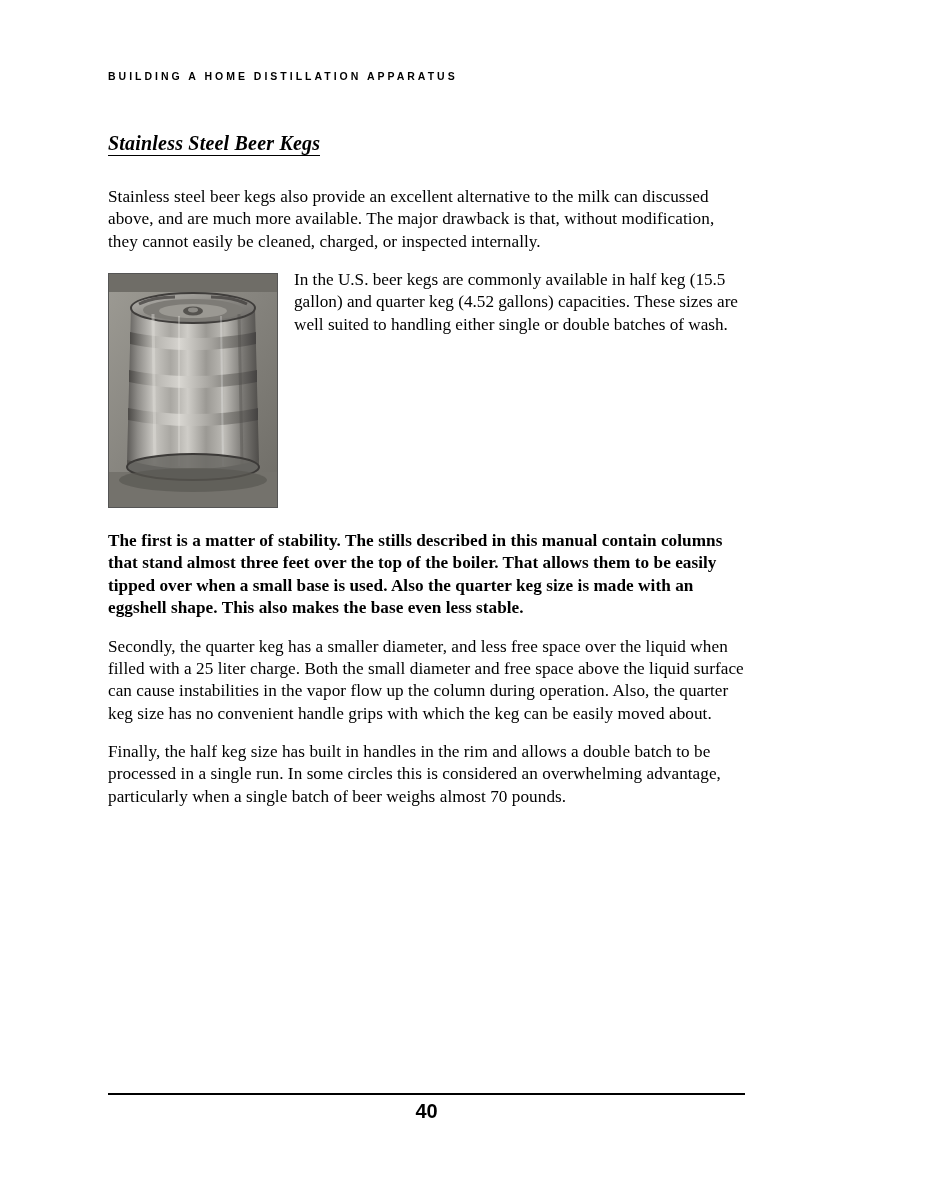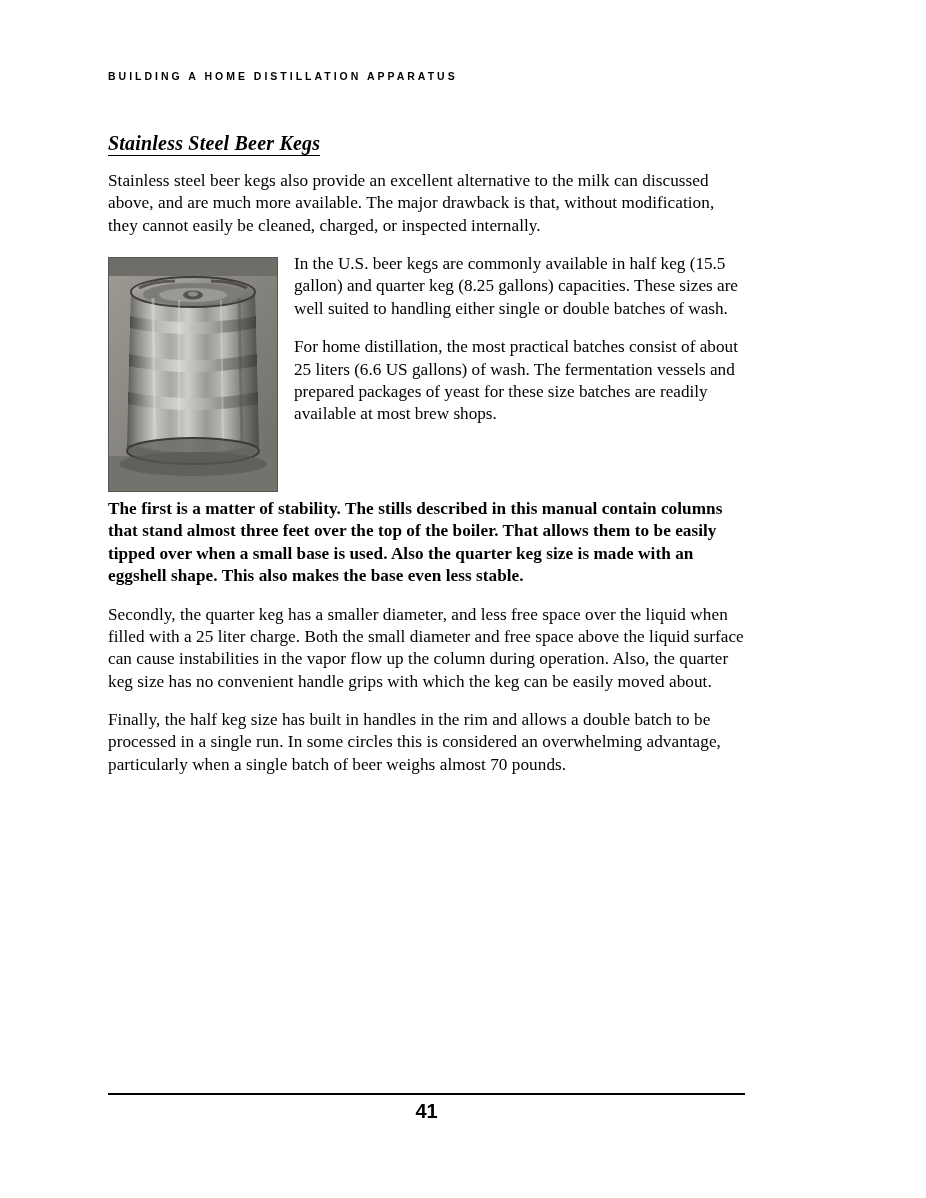--- a/index.html
+++ b/index.html
@@ -51,21 +51,21 @@
     font-size: 20px;
     margin: 0 4px 14px 0;
     padding: 0 0 1px 0;
     display: inline-block;
     border-bottom: 1.4px solid #000;
     line-height: 1.1;
     letter-spacing: 0.2px;
   }
 
   p.body-text {
-    margin: 0 0 16px 0;
+    margin: 16px 0 16px 0;
     font-size: 17.2px;
     line-height: 1.30;
     text-align: left;
     letter-spacing: 0.05px;
   }
 
   
   .figure {
     float: left;
     width: 170px;
@@ -195,28 +195,27 @@
           <line x1="130" y1="40" x2="133" y2="190" stroke="#4a4845" stroke-width="3" opacity="0.35"></line>
 
           <path d="M18,186 C60,198 108,198 150,186 L150,196 C108,208 60,208 18,196 Z" fill="#55534f"></path>
           <ellipse cx="84" cy="193" rx="66" ry="13" fill="#6a6864" opacity="0.85"></ellipse>
           <ellipse cx="84" cy="193" rx="66" ry="13" fill="none" stroke="#3c3a38" stroke-width="2"></ellipse>
 
           <ellipse cx="84" cy="206" rx="74" ry="12" fill="#5a5852" opacity="0.7"></ellipse>
         </svg>
       </div>
 
-      <p>In the U.S. beer kegs are commonly available in half keg (15.5 gallon) and quarter keg (8.25 gallons) capacities.  These sizes are well suited to handling either single or double batches of wash.</p>
-      <p>For home distillation, the most practical batches consist of about 25 liters (6.6 US gallons) of wash. The fermentation vessels and prepared packages of yeast for these size batches are readily available at most brew shops.</p>
+      <p>In the U.S. beer kegs are commonly available in half keg (15.5 gallon) and quarter keg (4.52 gallons) capacities.  These sizes are well suited to handling either single or double batches of wash.</p>
     </div>
 
     <p class="body-text post-figure">The first is a matter of stability. The stills described in this manual contain columns that stand almost three feet over the top of the boiler. That allows them to be easily tipped over when a small base is used. Also the quarter keg size is made with an eggshell shape. This also makes the base even less stable.</p>
 
     <p class="body-text">Secondly, the quarter keg has a smaller diameter, and less free space over the liquid when filled with a 25 liter charge. Both the small diameter and free space above the liquid surface can cause instabilities in the vapor flow up the column during operation. Also, the quarter keg size has no convenient handle grips with which the keg can be easily moved about.</p>
 
     <p class="body-text">Finally, the half keg size has built in handles in the rim and allows a double batch to be processed in a single run. In some circles this is considered an overwhelming advantage, particularly when a single batch of beer weighs almost 70 pounds.</p>
 
   </div>
 
   <div class="footer-rule"></div>
-  <div class="page-number">41</div>
+  <div class="page-number">40</div>
 
 </div>
 
 </body></html>

